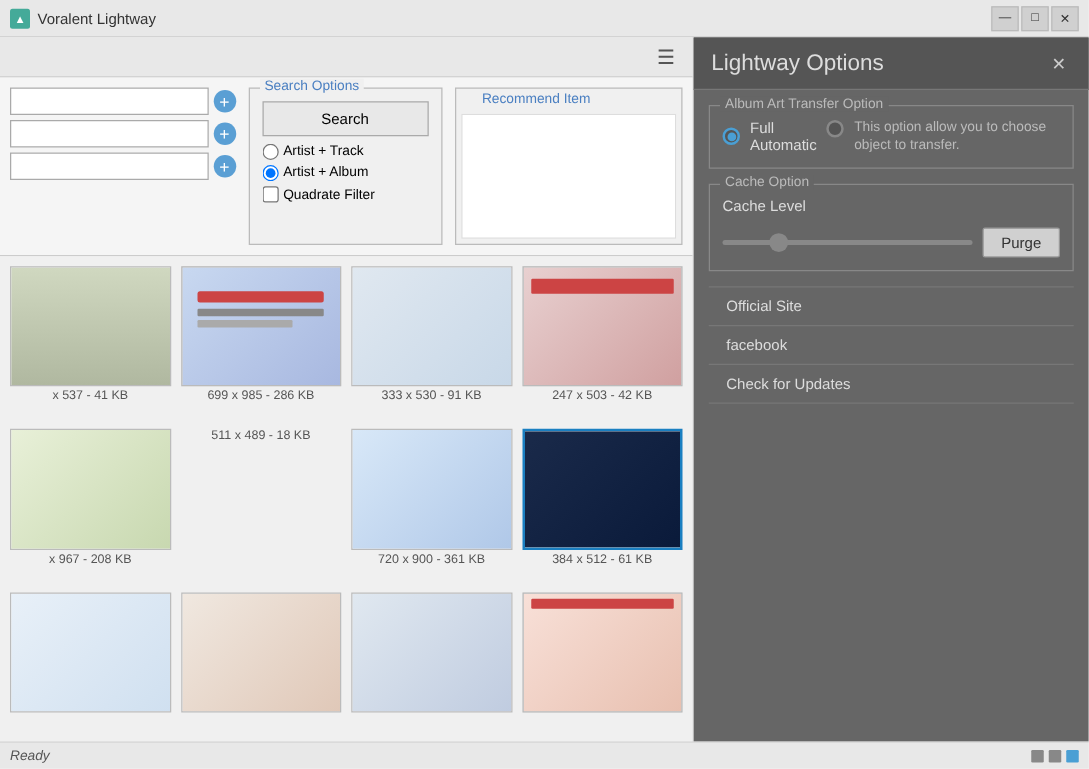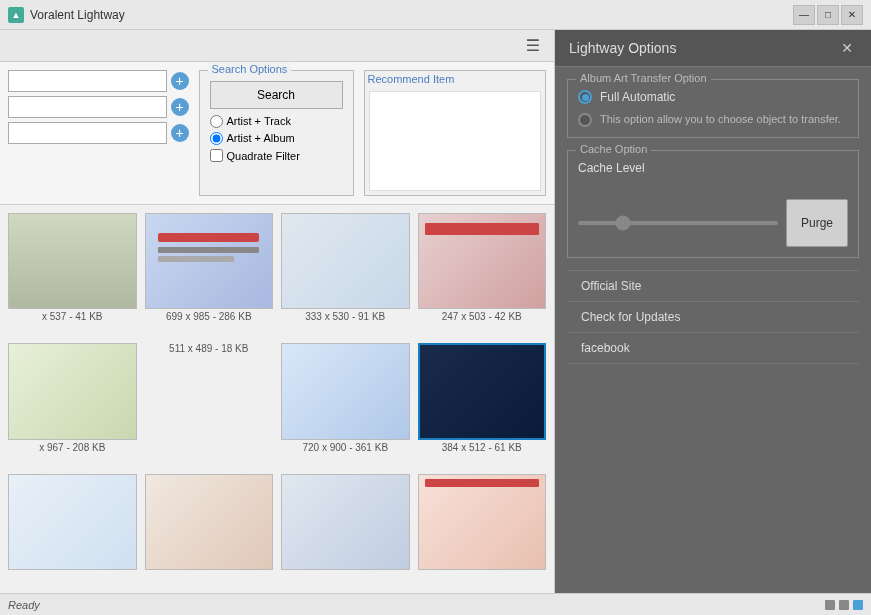--- a/index.html
+++ b/index.html
@@ -151,21 +151,21 @@
       flex-direction: column;
     }
     .options-header {
       background: #555;
       padding: 10px 14px;
       display: flex;
       align-items: center;
       justify-content: space-between;
       border-bottom: 1px solid #777;
     }
-    .options-title { font-size: 14px; color: #ddd; }
+    .options-title { font-size: 18px; color: #ddd; }
     .options-close-btn {
       background: none;
       border: none;
       color: #ccc;
       cursor: pointer;
       font-size: 14px;
       padding: 0 4px;
     }
 
     
@@ -198,21 +198,21 @@
       background: #888;
       border-radius: 2px;
       appearance: none;
       outline: none;
       cursor: pointer;
     }
     .purge-btn {
       background: #d0d0d0;
       border: 1px solid #999;
       color: #333;
-      padding: 16px 14px;
+      padding: 4px 14px;
       cursor: pointer;
       font-size: 12px;
       border-radius: 2px;
     }
 
     
     .menu-items { margin-top: 4px; }
     .menu-item {
       padding: 8px 14px;
       color: #ddd;
@@ -306,21 +306,21 @@
           <input type="radio" name="search_type" checked="" style="">
           <label>Artist + Album</label>
         </div>
         <div class="checkbox-option">
           <input type="checkbox" style="">
           <label>Quadrate Filter</label>
         </div>
       </div>
 
       <div style="position: relative; border: 1px solid #bbb; background: #f0f0f0; min-width: 90px; flex:1;">
-        <span style="font-size: 11px; color: #4a7fc1; padding: 2px 3px; display: block;">Recommend Item</span>
+        <span style="font-size: 11px; color: #4a7fc1; padding: 2px 21px; display: block;">Recommend Item</span>
         <div style="height: 100px; background: white; border: 1px solid #ddd; margin: 4px;"></div>
       </div>
 
     </div>
 
     <div class="thumbnail-grid">
 
       <div class="thumb-item">
         <div class="thumb-img">
           <div class="fake-screen" style="background: linear-gradient(180deg,#d0d8c0 0%,#b0b8a0 100%);"></div>
@@ -407,54 +407,54 @@
 
     <div class="options-header">
       <span class="options-title">Lightway Options</span>
       <button class="options-close-btn">✕</button>
     </div>
 
     <div class="options-content">
 
       <div class="fieldset-like">
         <span class="fieldset-legend">Album Art Transfer Option</span>
-        <div style="display: flex; flex-direction: column; gap: 8px; margin-top: 4px;">
+        <div style="display: flex; flex-direction: row; gap: 8px; margin-top: 4px;">
           <div style="display: flex; align-items: center; gap: 8px;">
             <div class="custom-radio checked"></div>
             <label style="color: #ddd; font-size: 12px;">Full Automatic</label>
           </div>
           <div style="display: flex; align-items: flex-start; gap: 8px;">
             <div class="custom-radio" style="margin-top: 1px;"></div>
             <div style="display: flex; flex-direction: column; gap: 4px;">
               <span style="font-size: 11px; color: #bbb; line-height: 1.3;">This option allow you to choose object to transfer.</span>
             </div>
           </div>
         </div>
       </div>
 
       <div class="fieldset-like">
         <span class="fieldset-legend">Cache Option</span>
         <div style="margin-top: 4px;">
-          <div style="font-size: 12px; color: #ddd; margin-bottom: 24px;">Cache Level</div>
+          <div style="font-size: 12px; color: #ddd; margin-bottom: 10px;">Cache Level</div>
           <div style="display: flex; align-items: center; gap: 8px;">
             <input type="range" class="cache-slider" min="0" max="100" value="20" style="flex: 1 1 0%; height: 4px; accent-color: rgb(136, 136, 136);">
             <button class="purge-btn">Purge</button>
           </div>
         </div>
       </div>
 
       <div class="menu-items">
         <div class="menu-item">
           <span>Official Site</span>
         </div>
         <div class="menu-item">
+          <span>facebook</span>
+        </div>
+        <div class="menu-item">
           <span>Check for Updates</span>
-        </div>
-        <div class="menu-item">
-          <span>facebook</span>
         </div>
       </div>
     </div>
   </div>
 
 </div>
 
 <div class="status-bar">
   <span>Ready</span>
   <div class="status-icons">

